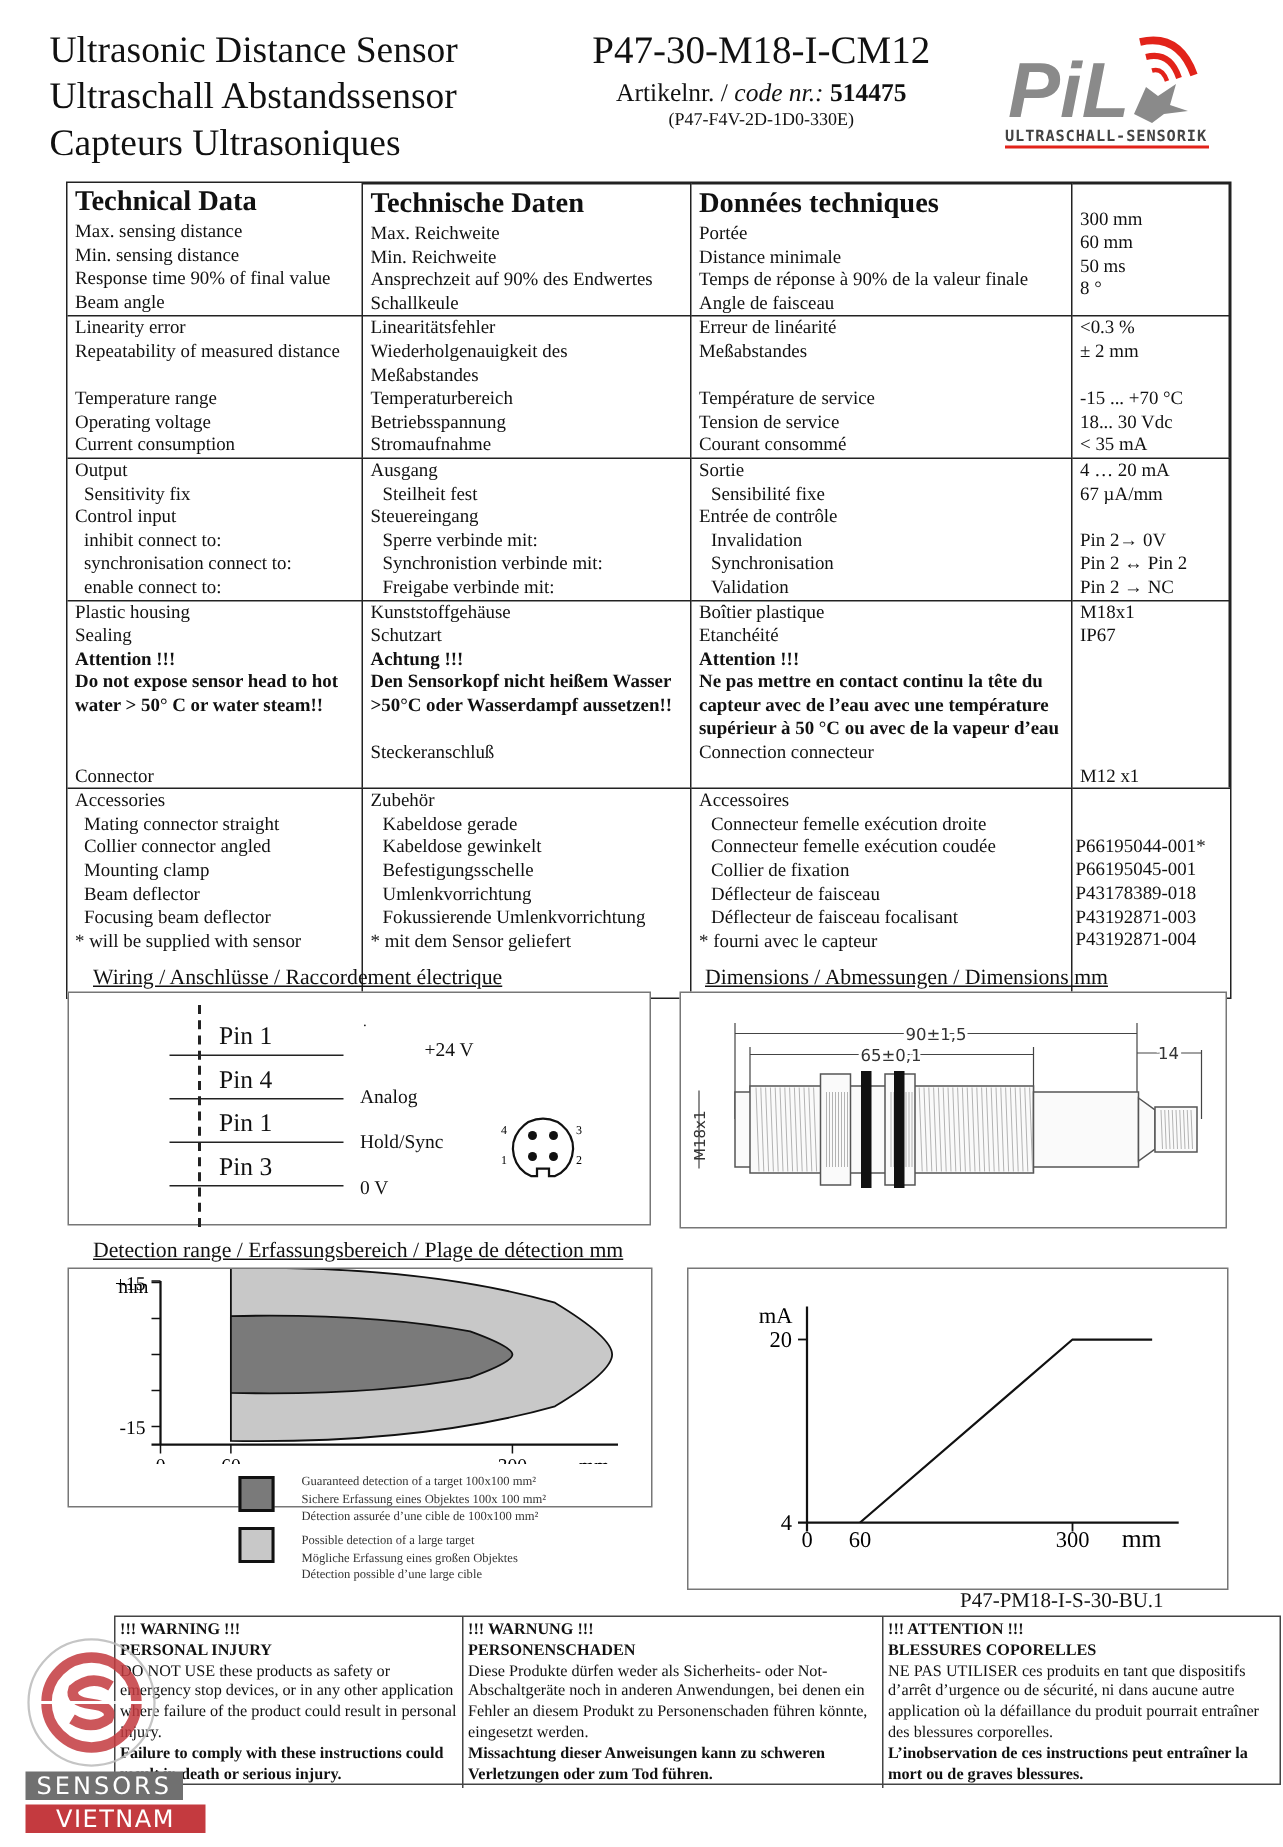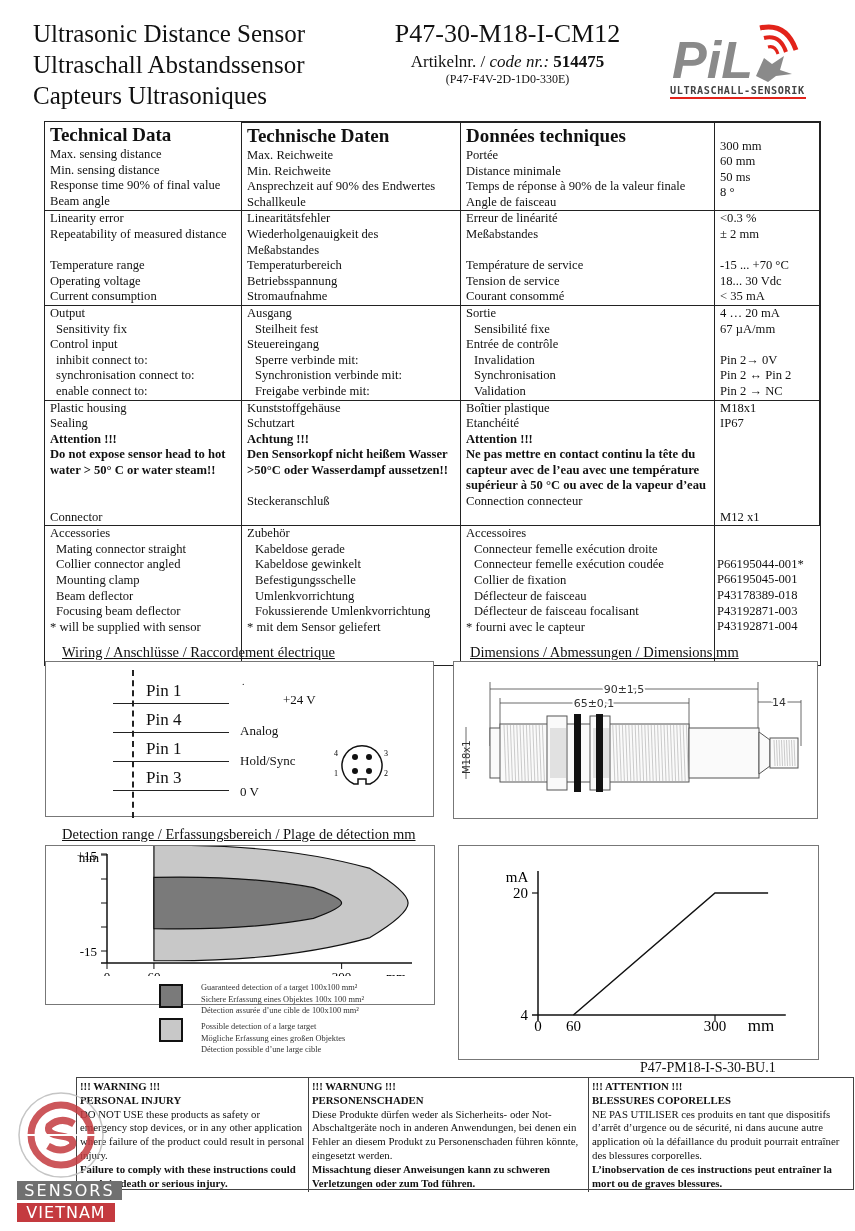--- a/index.html
+++ b/index.html
@@ -54,21 +54,21 @@
 
   
   .warn { position: absolute; left: 32px; top: 1077px; width: 778px; height: 113px; border: 1.5px solid #444; display: grid; grid-template-columns: 232px 280px 1fr; font-size: 10.8px; line-height: 13.8px; margin-left: 44px; }
   .warn > div { padding: 2px 3px; border-right: 1.5px solid #444; }
   .warn > div:last-child { border-right: none; }
   .warn .t { font-weight: bold; }
 
   
   .wm { position: absolute; left: 16px; top: 1090px; }
   .wm-sensors { position: absolute; left: 17px; top: 1181px; width: 105px; height: 19px; background: #707070; color: #fff; font-family: "DejaVu Sans", sans-serif; font-size: 16px; letter-spacing: 2px; text-align: center; line-height: 19px; }
-  .wm-vietnam { position: absolute; left: 17px; top: 1203px; width: 98px; height: 19px; background: #c43a3f; color: #fff; font-family: "DejaVu Sans", sans-serif; font-size: 16px; letter-spacing: 1px; text-align: center; line-height: 19px; }
+  .wm-vietnam { position: absolute; left: 17px; top: 1203px; width: 120px; height: 19px; background: #c43a3f; color: #fff; font-family: "DejaVu Sans", sans-serif; font-size: 16px; letter-spacing: 1px; text-align: center; line-height: 19px; }
 </style>
 </head>
 <body>
 
 <div class="title-block">
   <div>Ultrasonic Distance Sensor</div>
   <div>Ultraschall Abstandssensor</div>
   <div>Capteurs Ultrasoniques</div>
 </div>
 <div class="model-block">

